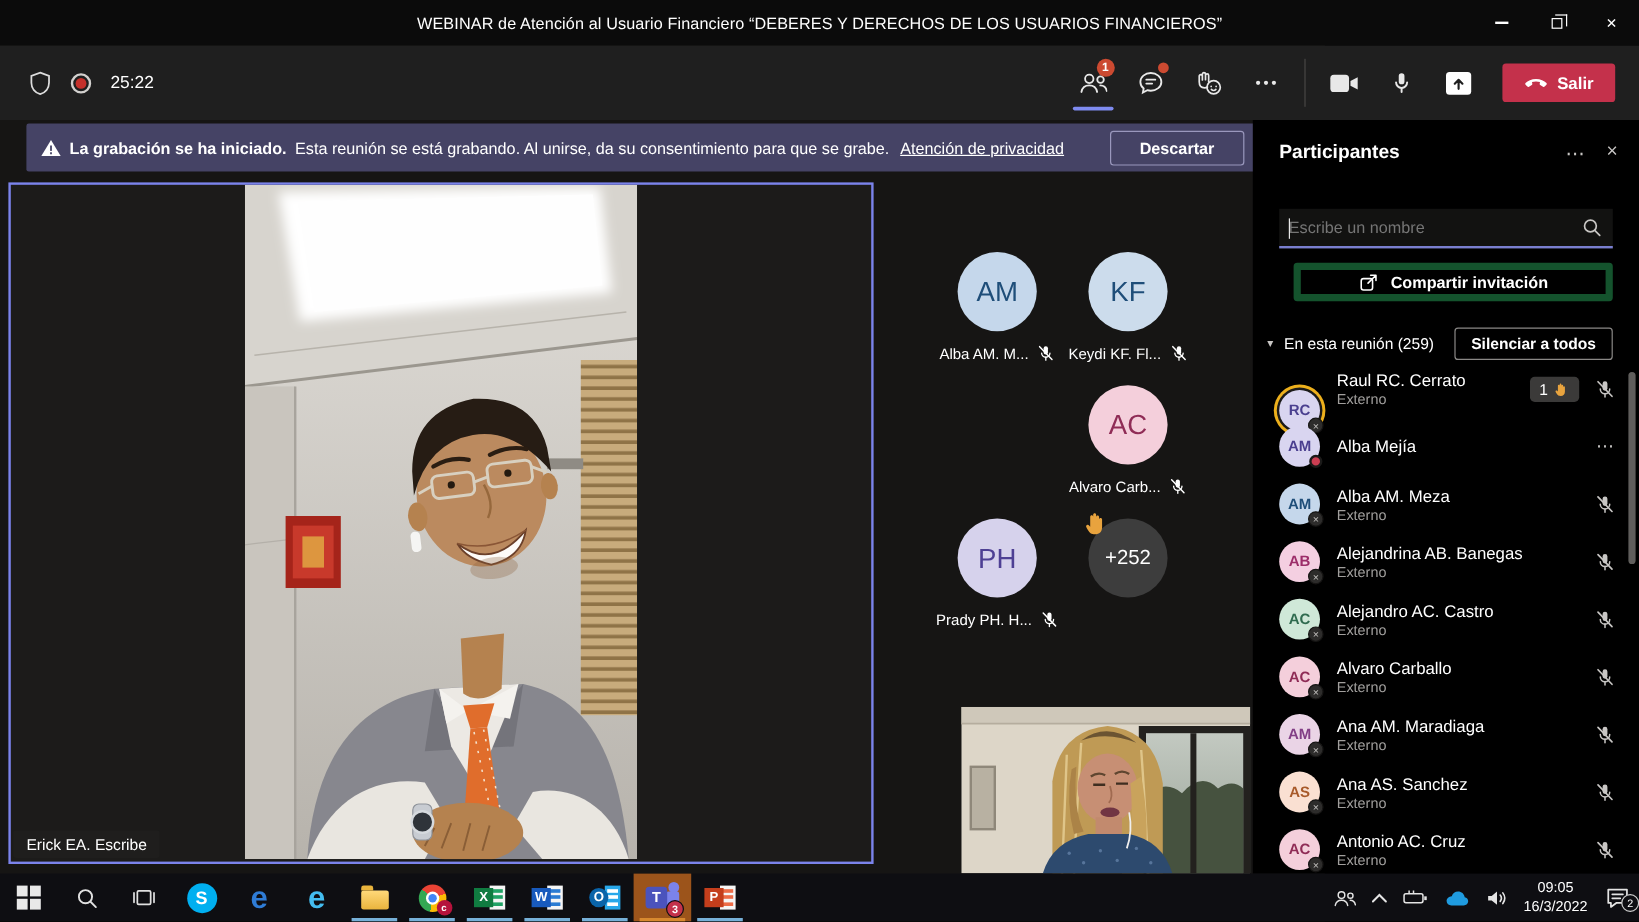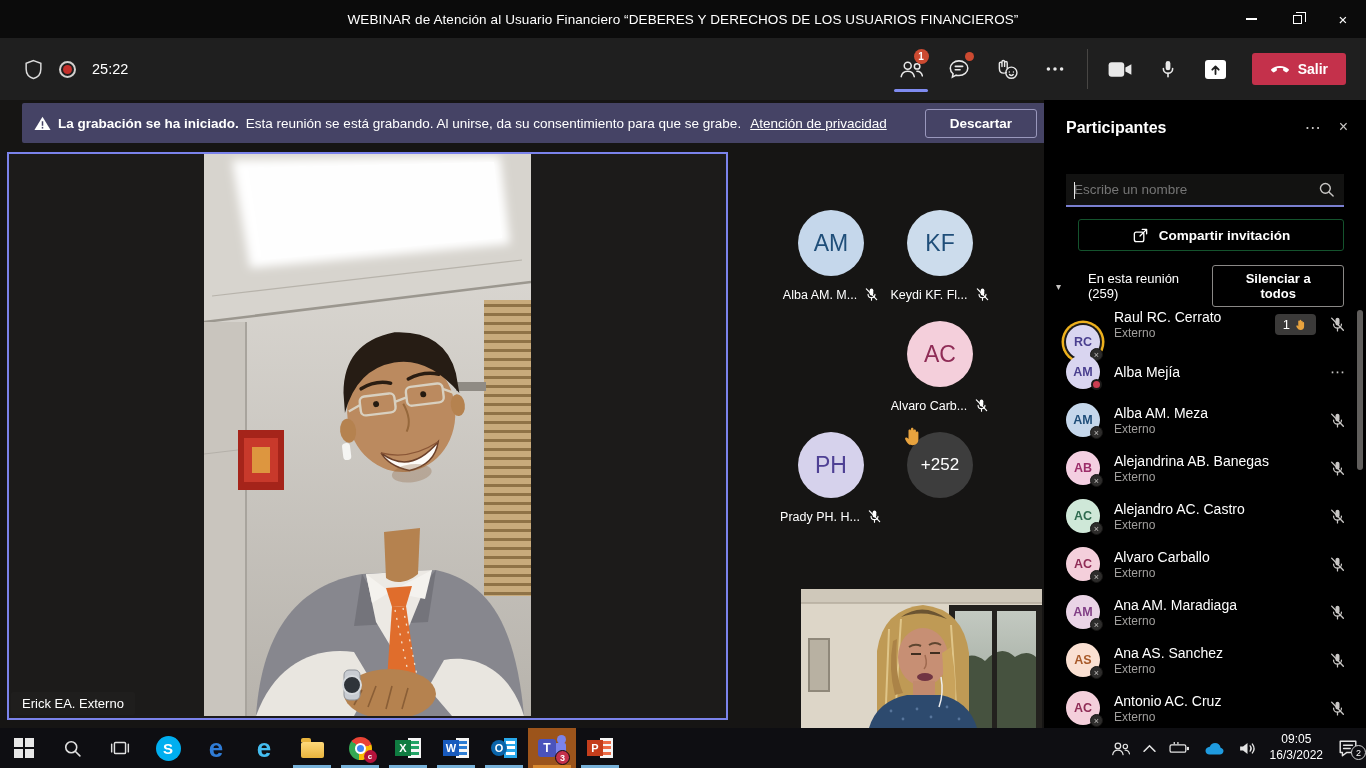--- a/index.html
+++ b/index.html
@@ -66,26 +66,26 @@
   .panel { position:absolute; left:1044px; top:100px; width:322px; height:628px; background:#000000; }
   .panel-header { position:absolute; left:22px; right:18px; top:18px; display:flex; align-items:center; }
   .panel-title { color:#fff; font-size:16px; font-weight:bold; }
   .panel-h-icons { margin-left:auto; display:flex; gap:18px; color:#c8c6c4; font-size:16px; }
   .search { position:absolute; left:22px; right:22px; top:74px; height:33px; background:#121211;
             border-bottom:2px solid #7a7fd0; display:flex; align-items:center; }
   .search input { flex:1; background:transparent; border:none; outline:none; color:#c8c6c4;
                   font-size:13.5px; padding:0 8px; font-family:"Liberation Sans",sans-serif; }
   .search .caret { position:absolute; left:8px; top:8px; width:1px; height:17px; background:#e8e8e8; }
   .search .s-icon { margin-right:9px; color:#c8c6c4; }
-  .invite-btn { position:absolute; left:22px; right:22px; top:119px; height:32px; border:1px solid #14532d;
+  .invite-btn { position:absolute; left:22px; right:22px; top:119px; height:32px; border:6px solid #14532d;
                 border-radius:3px; background:transparent; display:flex; align-items:center; justify-content:center;
                 gap:10px; color:#fff; font-size:13.5px; font-weight:bold;margin-left:12px; }
   .section-row { position:absolute; left:12px; right:22px; top:172px; height:28px; display:flex; align-items:center; }
   .section-row .tri { color:#c8c6c4; font-size:10px; }
-  .section-row .sec-label { color:#fff; font-size:13px; margin-left:27px; }
+  .section-row .sec-label { color:#fff; font-size:13px; margin-left:9px; }
   .mute-all { margin-left:auto; border:1px solid #8a8886; border-radius:3px; padding:5px 13px;
               color:#fff; font-size:13px; font-weight:bold; background:transparent; }
 
   .p-list { position:absolute; left:0; right:0; top:200px; }
   .p-row { height:48px; display:flex; align-items:center; padding:0 20px 0 22px; }
   .p-avatar { position:relative; width:34px; height:34px; border-radius:50%; flex:0 0 auto;
               display:flex; align-items:center; justify-content:center; font-size:12.5px; font-weight:600; }
   .p-avatar.ring { box-shadow:0 0 0 2px #1b1a19, 0 0 0 4.5px #edb01c; }
   .ext-badge { position:absolute; right:-3px; bottom:-2px; width:13px; height:13px; border-radius:50%;
                background:#2d2c2b; border:1px solid #161514; color:#bdbbb9; font-size:9px;
@@ -409,21 +409,21 @@
         <path d="M52 562C70 512 108 492 150 498L168 528 150 562Z" fill="#e9e6e0"></path>
         <path d="M320 562C306 516 272 500 240 506L224 534 248 562Z" fill="#e9e6e0"></path>
         <ellipse cx="186" cy="540" rx="46" ry="25" fill="#b5824f"></ellipse>
         <g stroke="#8a5e36" stroke-width="1.6" fill="none">
           <path d="M158 536l-8 15M172 532l-8 21M188 532l-6 23M204 534l-6 21"></path>
         </g>
         <rect x="140" y="516" width="16" height="30" rx="5" fill="#c8ccd2" stroke="#8f949b"></rect>
         <circle cx="148" cy="531" r="9" fill="#2f343a" stroke="#d6dade" stroke-width="2"></circle>
       </svg>
     </div>
-    <span class="speaker-label">Erick EA. Externo</span>
+    <span class="speaker-label">Erick EA. Escribe</span>
   </div>
 
   <div class="tile" style="left:776px;top:210px">
     <div class="circ" style="background: rgb(197, 215, 235); color: rgb(31, 78, 121);">
       <span>AM</span>
     </div>
     <div class="t-label">
         <span>Alba AM. M...</span>
       <svg class="ic" width="15" height="15">
           <use href="#i-mic-off"></use>

